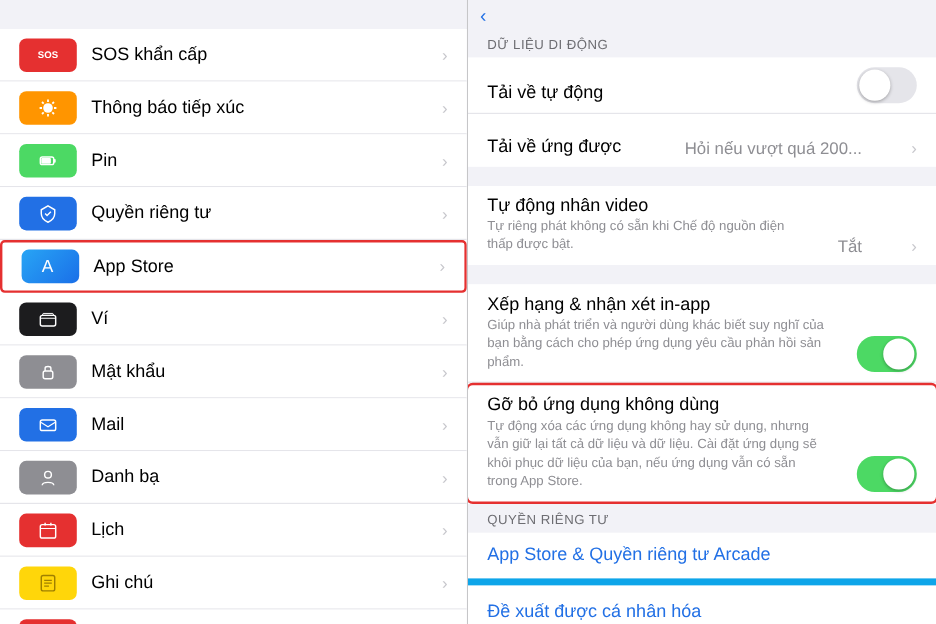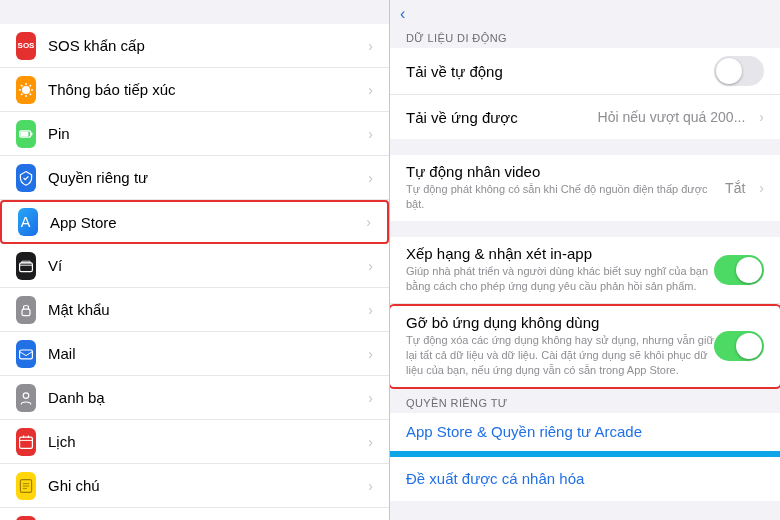--- a/index.html
+++ b/index.html
@@ -58,21 +58,21 @@
     }
 
     .settings-item.highlighted {
       border: 2px solid #e53030;
       border-radius: 4px;
       background: #fff;
       z-index: 2;
     }
 
     .item-icon {
-      width: 20px;
+      width: 48px;
       height: 28px;
       border-radius: 6px;
       margin-right: 12px;
       flex-shrink: 0;
       display: flex;
       align-items: center;
       justify-content: center;
       font-size: 14px;
       color: #fff;
       text-align: center;
@@ -157,25 +157,26 @@
       letter-spacing: 0.4px;
     }
 
     .right-group {
       background: #fff;
       margin-bottom: 0;
     }
 
     .right-item {
       display: flex;
-      align-items: center;
+      align-items: flex-end;
       min-height: 44px;
       padding: 8px 16px;
       border-bottom: 1px solid #e5e5ea;
       background: #fff;
+      gap: 27px;
     }
 
     .right-item:last-child {
       border-bottom: none;
     }
 
     .right-item-content {
       flex: 1;
     }
 
@@ -426,21 +427,21 @@
   </div>
   <div class="right-item-value">Hỏi nếu vượt quá 200...</div>
   <span class="item-chevron-right">›</span>
 </div>
       </div>
       <div class="section-gap-right"></div>
       <div class="right-group">
         <div class="right-item">
   <div class="right-item-content">
     <div class="right-item-label">Tự động nhân video</div>
-    <div class="right-item-sub">Tự động phát không có sẵn khi Chế độ nguồn điện thấp được bật.</div>
+    <div class="right-item-sub">Tự riêng phát không có sẵn khi Chế độ nguồn điện thấp được bật.</div>
   </div>
   <div class="right-item-value">Tắt</div>
   <span class="item-chevron-right">›</span>
 </div>
       </div>
       <div class="section-gap-right"></div>
       <div class="right-group">
         <div class="right-item">
   <div class="right-item-content">
     <div class="right-item-label">Xếp hạng &amp; nhận xét in-app</div>

